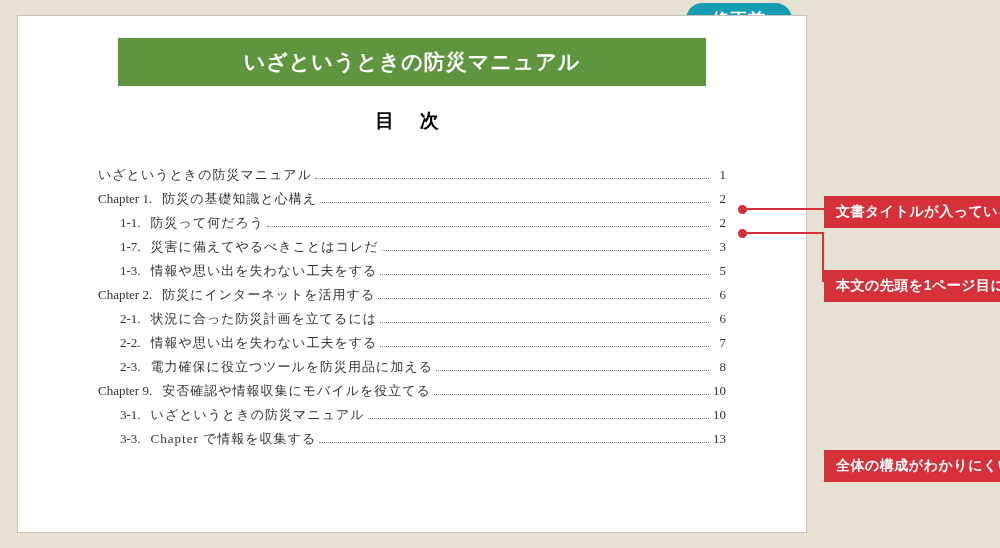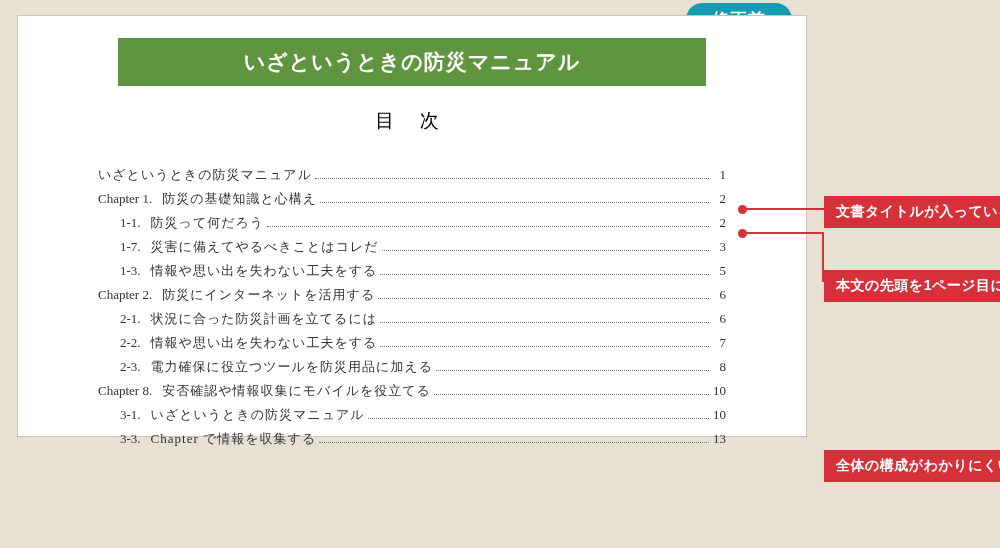--- a/index.html
+++ b/index.html
@@ -9,41 +9,41 @@
     height: 548px;
     background: #e6e1d3;
     font-family: "Hiragino Mincho ProN", "Yu Mincho", "MS Mincho", serif;
     overflow: hidden;
   }
   .page {
     position: absolute;
     left: 17px;
     top: 15px;
     width: 790px;
-    height: 422px;
+    height: 518px;
     background: #ffffff;
     border: 1px solid #c9c4b8;
     box-sizing: border-box;
     padding: 22px 80px 18px 80px;
   }
   .title-banner {
     background: #5f953f;
     color: #ffffff;
     font-family: "Hiragino Sans", "Yu Gothic", sans-serif;
     font-weight: 600;
     font-size: 21px;
     text-align: center;
     padding: 10px 0;
     margin: 0 20px 22px 20px;
     letter-spacing: 1px;
   }
   .toc-heading {
     text-align: center;
     font-family: "Hiragino Sans", "Yu Gothic", sans-serif;
-    font-weight: 400;
+    font-weight: 700;
     font-size: 19px;
     letter-spacing: 10px;
     margin-bottom: 34px;
   }
   .toc-list {
     font-size: 13px;
     color: #333;
     line-height: 1;
   }
   .toc-entry {
@@ -180,21 +180,21 @@
         <span class="toc-dots"></span>
         <span class="toc-page">7</span>
       </div>
       <div class="toc-entry sub">
         <span class="toc-num">2-3.</span>
         <span class="toc-text">電力確保に役立つツールを防災用品に加える</span>
         <span class="toc-dots"></span>
         <span class="toc-page">8</span>
       </div>
       <div class="toc-entry">
-        <span class="toc-num">Chapter 8.</span>
+        <span class="toc-num">Chapter 9.</span>
         <span class="toc-text">安否確認や情報収集にモバイルを役立てる</span>
         <span class="toc-dots"></span>
         <span class="toc-page">10</span>
       </div>
       <div class="toc-entry sub">
         <span class="toc-num">3-1.</span>
         <span class="toc-text">いざというときの防災マニュアル</span>
         <span class="toc-dots"></span>
         <span class="toc-page">10</span>
       </div>

